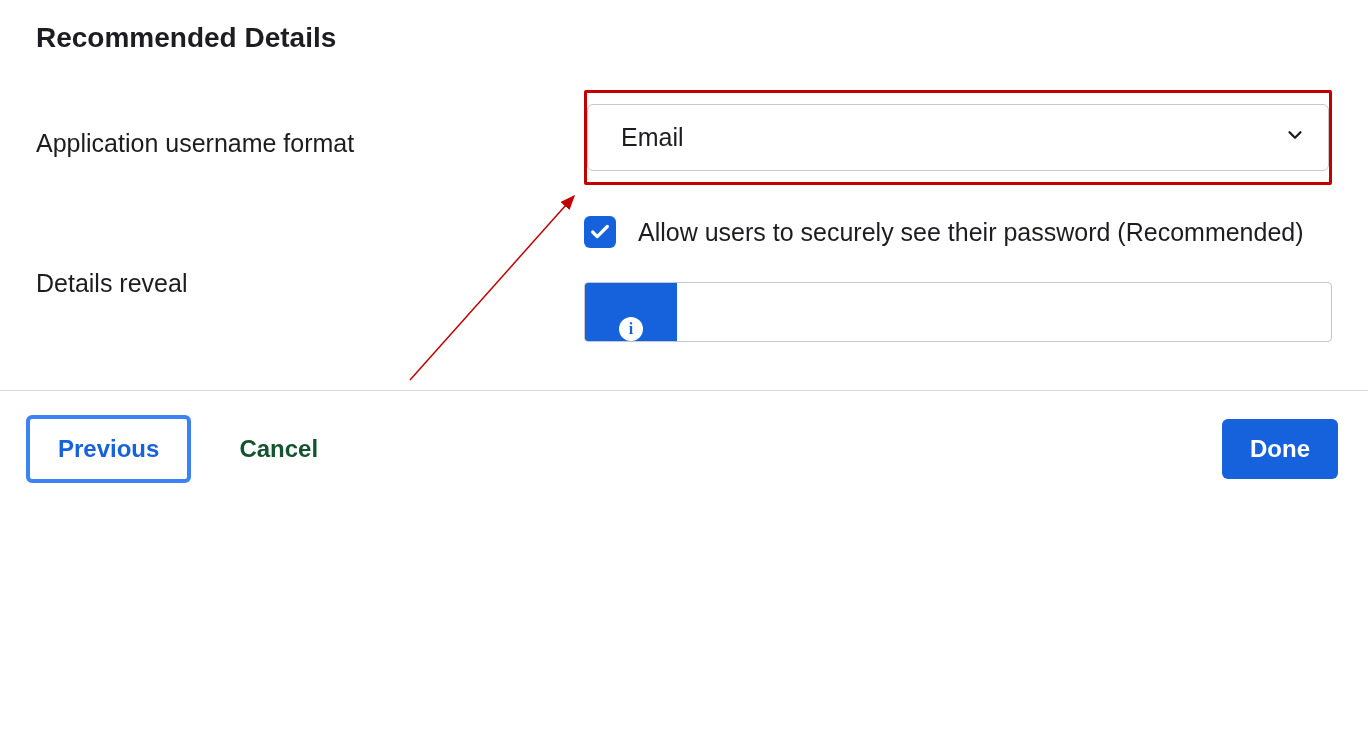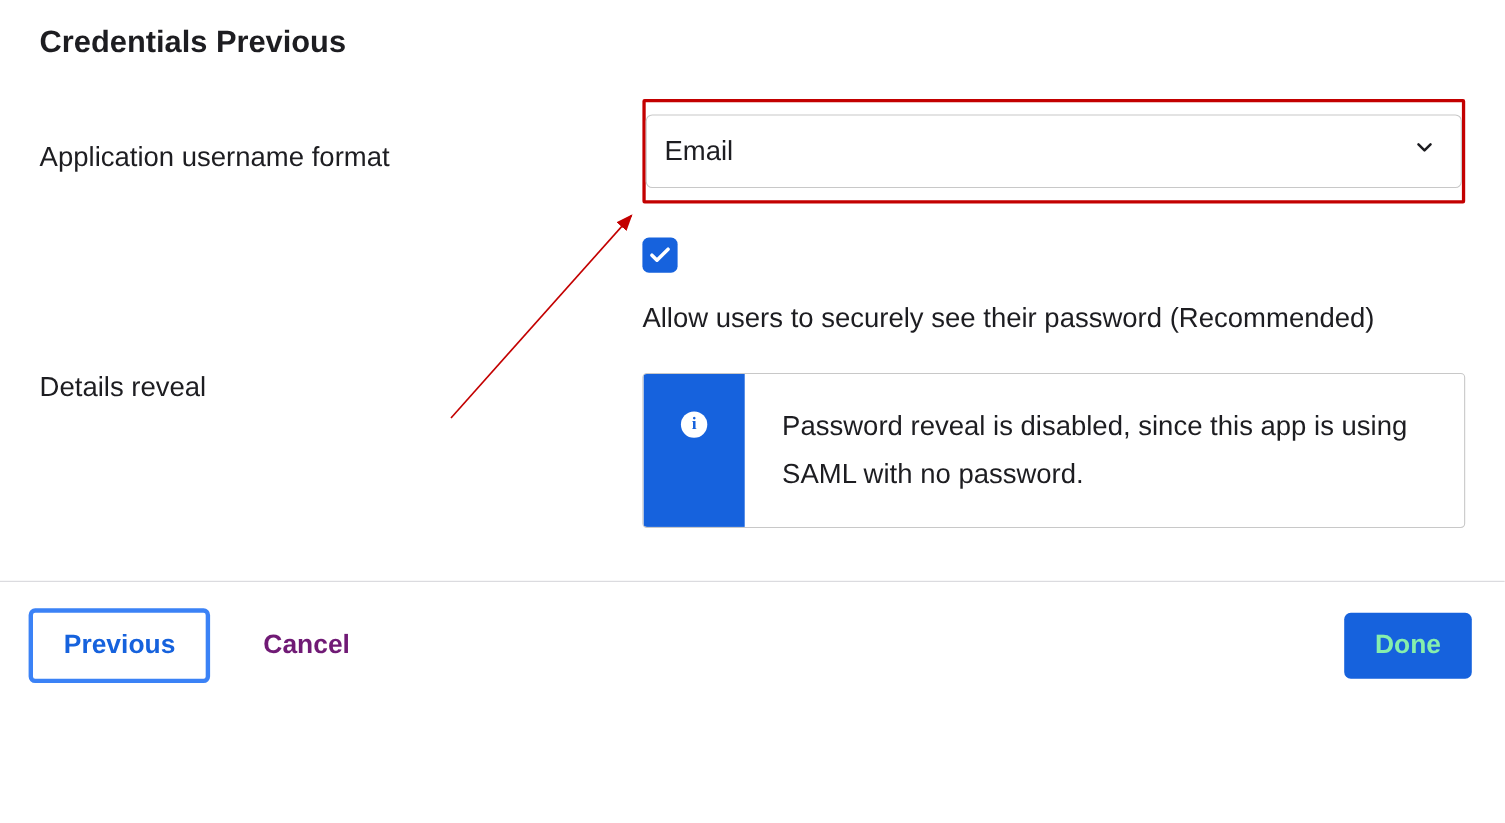--- a/index.html
+++ b/index.html
@@ -42,21 +42,21 @@
     }
     .highlight-wrapper {
       border: 3px solid #c30000;
       padding: 11px 0;
       margin: -14px 0;
       border-radius: 2px;
     }
     .select-box {
       border: 1px solid #c8c8c8;
       border-radius: 6px;
-      padding: 18px 22px 18px 16px;
+      padding: 18px 22px 18px 33px;
       font-size: 25px;
       display: flex;
       align-items: center;
       justify-content: space-between;
       background: #fff;
       cursor: pointer;
     }
     .select-text {
       color: #1d1d21;
     }
@@ -64,21 +64,20 @@
       width: 22px;
       height: 22px;
     }
     .form-row.password-reveal {
       margin-bottom: 28px;
     }
     .checkbox-row {
       display: flex;
       align-items: flex-start;
       gap: 22px;
-      flex-direction: column;
     }
     .checkbox {
       width: 32px;
       height: 32px;
       background: #1662dd;
       border-radius: 6px;
       flex-shrink: 0;
       display: flex;
       align-items: center;
       justify-content: center;
@@ -146,47 +145,47 @@
       border: 4px solid #3b82f6;
       color: #1662dd;
       background: #fff;
       border-radius: 6px;
       padding: 16px 28px;
       font-size: 24px;
       font-weight: 600;
       cursor: pointer;
     }
     .btn-cancel {
-      color: #701a75;
+      color: #14532d;
       background: transparent;
       border: none;
       font-size: 24px;
       font-weight: 600;
       cursor: pointer;
     }
     .btn-done {
       background: #1662dd;
-      color: #86efac;
+      color: #ffffff;
       border: none;
       border-radius: 6px;
       padding: 16px 28px;
       font-size: 24px;
       font-weight: 600;
       cursor: pointer;
     }
     .annotation-arrow {
       position: absolute;
       pointer-events: none;
     }
   </style>
 </head>
 <body>
 
 <div class="container">
-  <h2 class="section-title">Credentials Previous</h2>
+  <h2 class="section-title">Recommended Details</h2>
 
   <div class="form-row">
     <div class="form-label">Application username format</div>
     <div class="form-control-area">
       <div class="highlight-wrapper">
         <div class="select-box">
           <span class="select-text">Email</span>
           <span>
             <svg class="chevron-down" viewBox="0 0 24 24" fill="none" stroke="#1d1d21" stroke-width="2.5" stroke-linecap="round" stroke-linejoin="round">
                 <polyline points="6 9 12 15 18 9"></polyline>
@@ -207,21 +206,20 @@
               <polyline points="20 6 9 17 4 12"></polyline>
             </svg>
         </div>
         <div class="checkbox-label">Allow users to securely see their password (Recommended)</div>
       </div>
 
       <div class="info-banner">
         <div class="info-banner-icon-col">
           <div class="info-icon">i</div>
         </div>
-        <div class="info-banner-text">Password reveal is disabled, since this app is using SAML with no password.</div>
       </div>
     </div>
   </div>
 </div>
 
 <hr class="divider">
 
 <div class="footer">
   <div class="footer-left">
     <button class="btn-previous">Previous</button>

